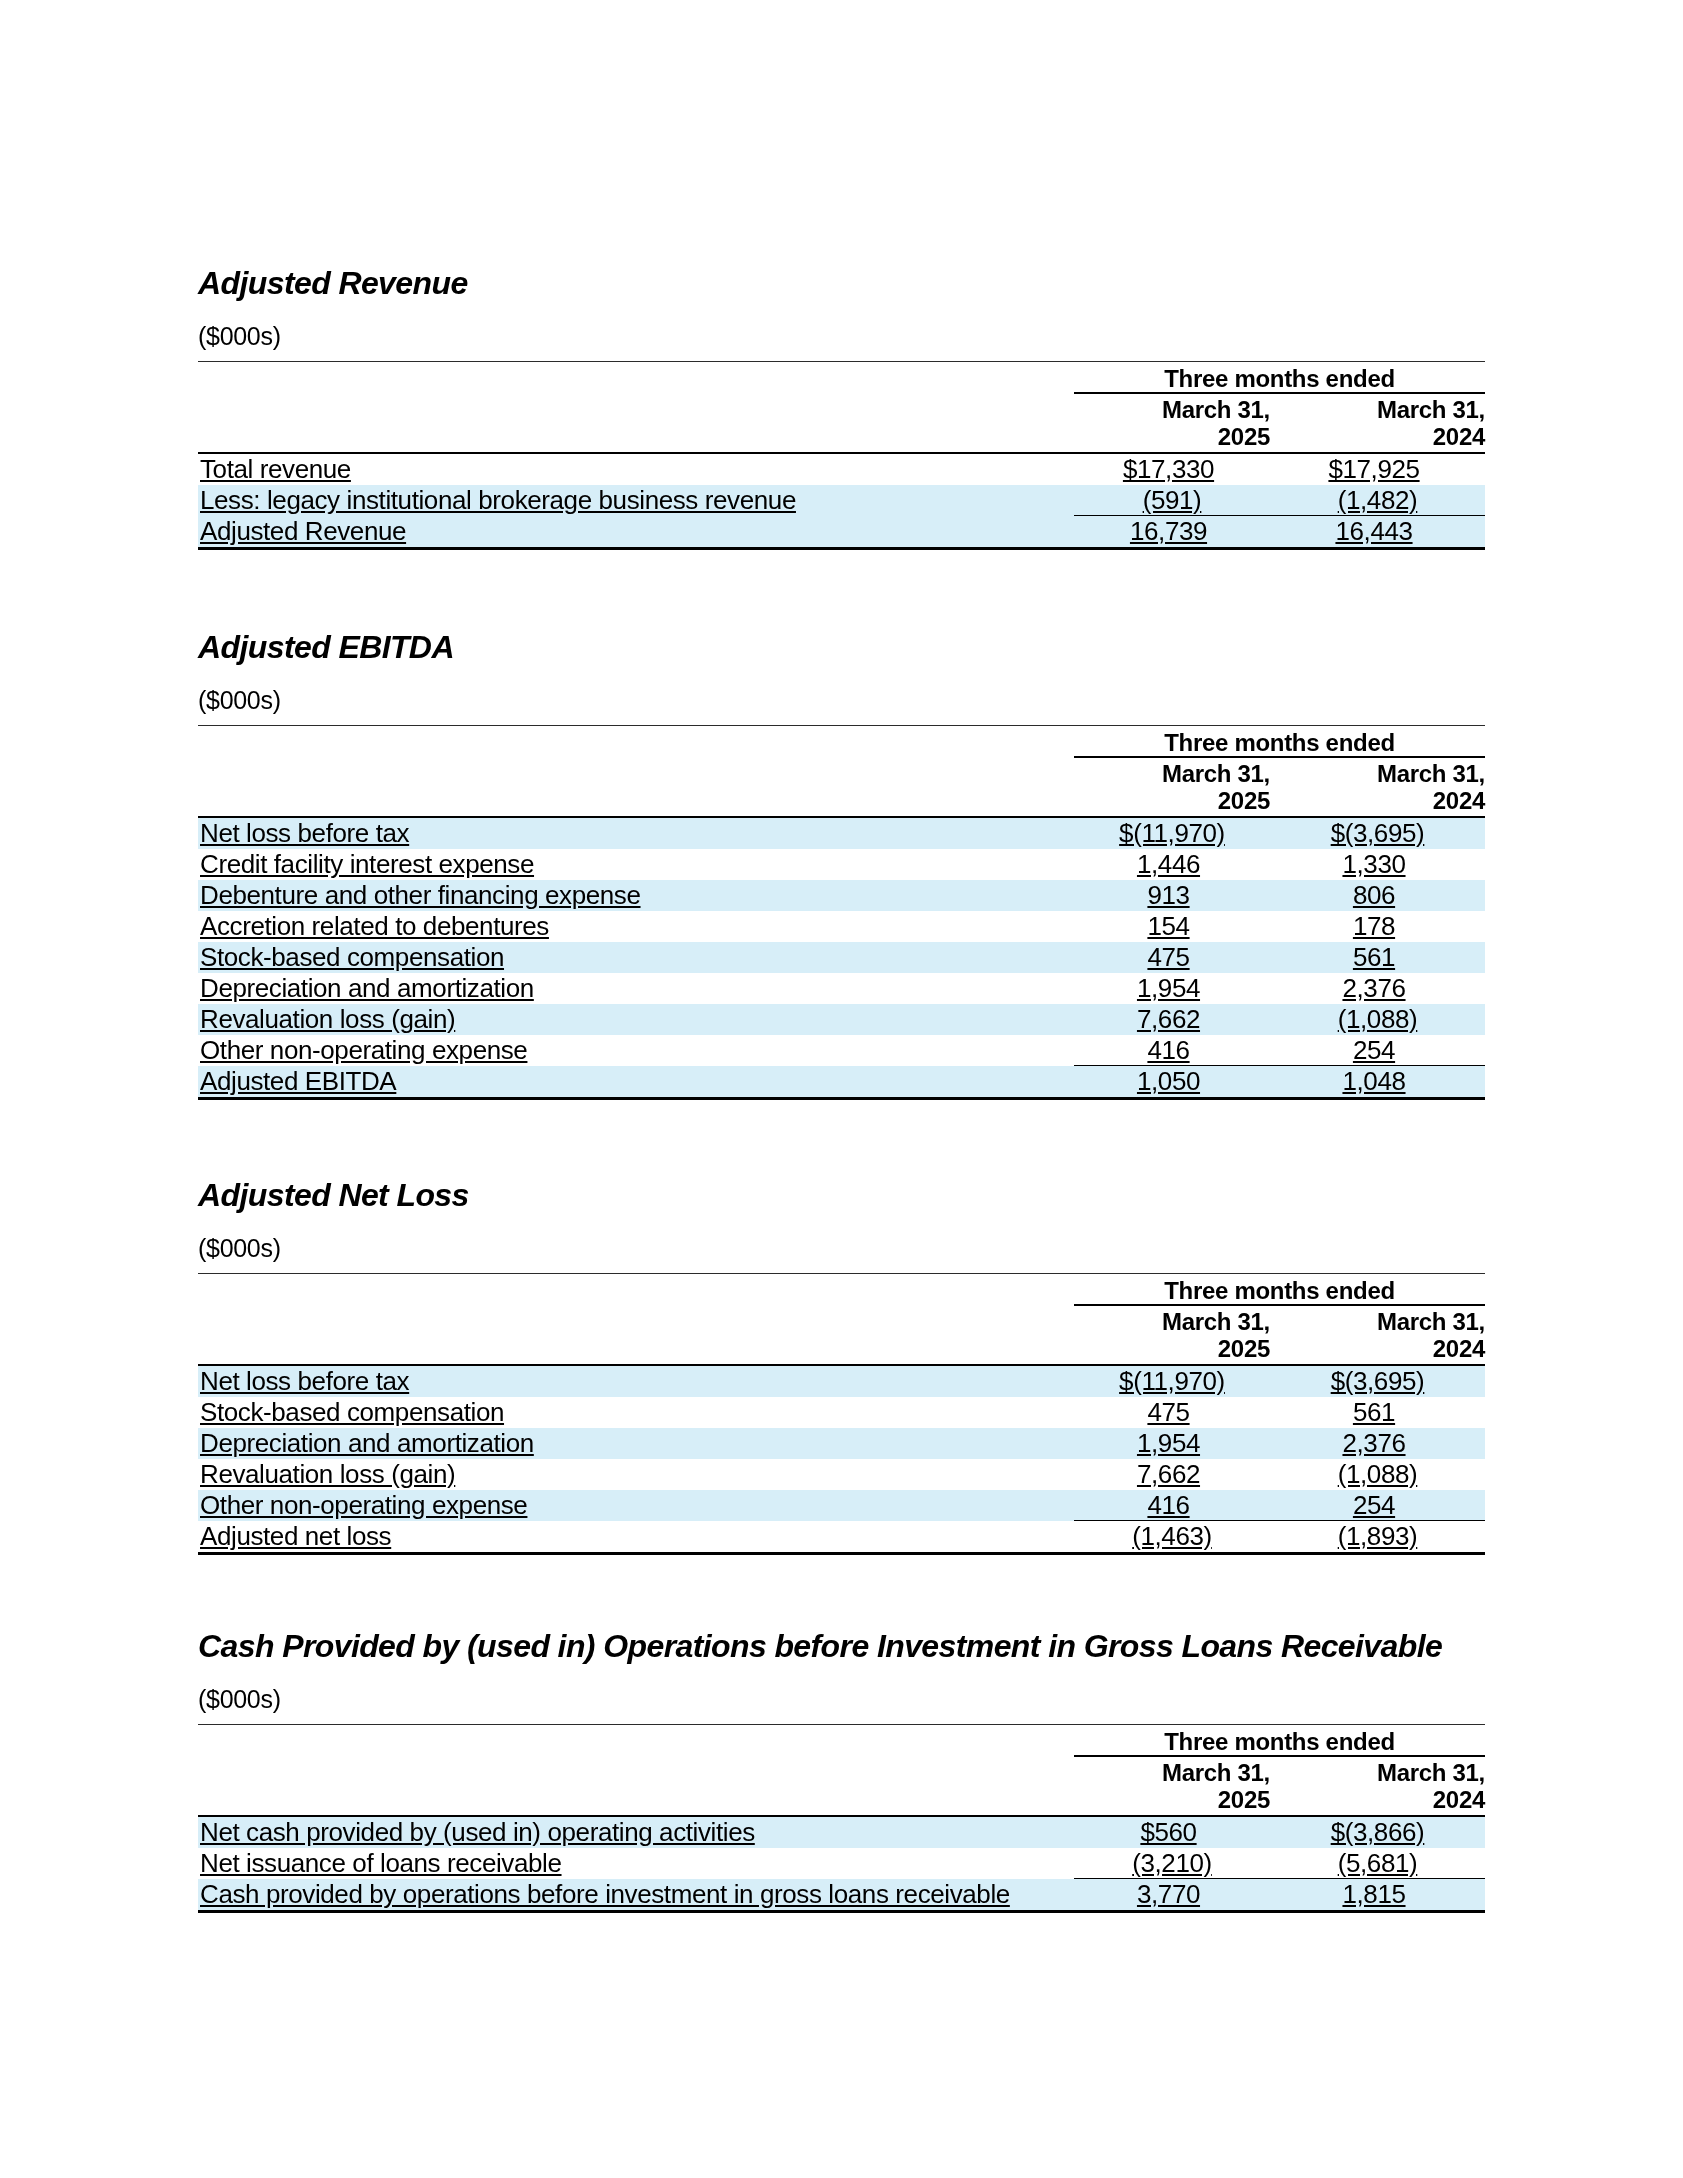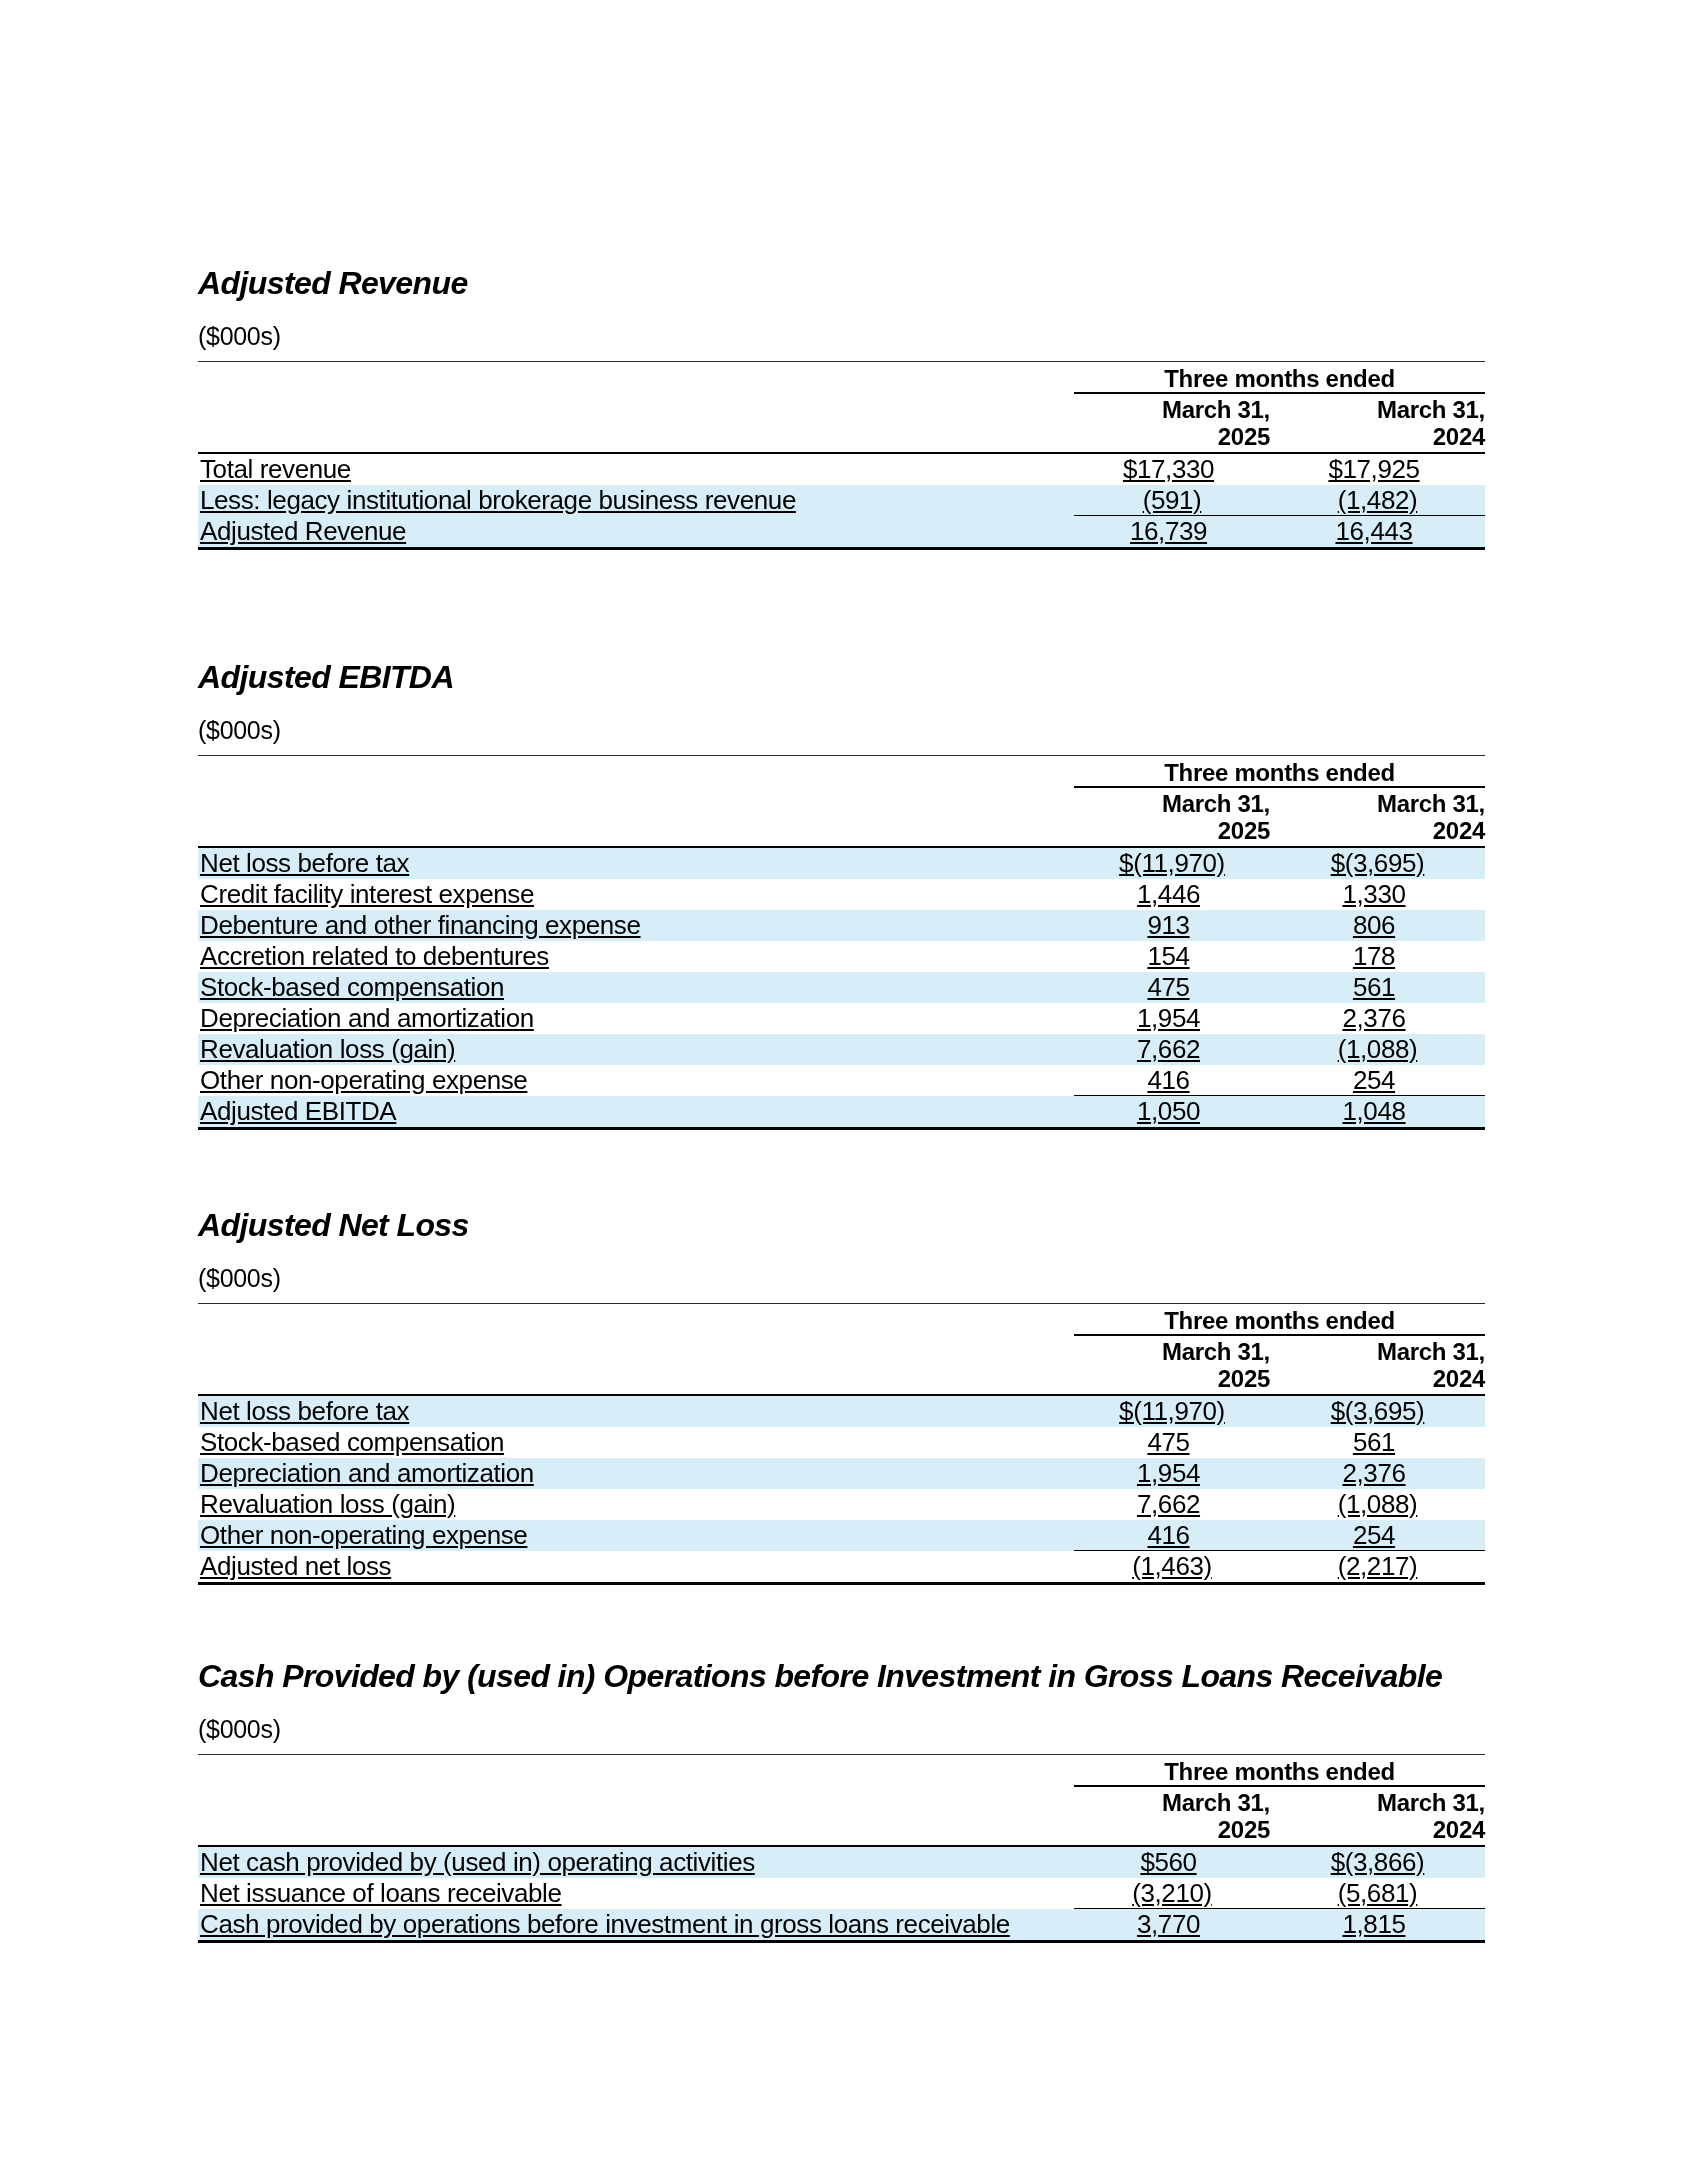--- a/index.html
+++ b/index.html
@@ -10,21 +10,21 @@
     font-family: "Liberation Sans", sans-serif;
     position: relative;
     overflow: hidden;
   }
   .content {
     position: absolute;
     left: 198px; top: 263px;
     width: 1287px;
   }
   .section { margin: 0; }
-  .section.s0 { margin-bottom: 107px; }
+  .section.s0 { margin-bottom: 77px; }
   .section.s1 { margin-bottom: 75px; }
   .section.s2 { margin-bottom: 71px; }
 
   .tbl-title {
     margin: 0 0 18px 0;
     font-style: italic;
     font-weight: bold;
     font-size: 32px;
     line-height: 40px;
     letter-spacing: -0.6px;
@@ -272,21 +272,21 @@
       <div class="cell-label">Other non-operating expense</div>
       <div class="nums subline">
         <div class="num c1">416</div>
         <div class="num c2">254</div>
       </div>
     </div>
     <div class="row">
       <div class="cell-label">Adjusted net loss</div>
       <div class="nums">
         <div class="num c1 paren">(1,463)</div>
-        <div class="num c2 paren">(2,217)</div>
+        <div class="num c2 paren">(1,893)</div>
       </div>
     </div>
       </div>
     </section>
     <section class="section s3">
     <h2 class="tbl-title">Cash Provided by (used in) Operations before Investment in Gross Loans Receivable</h2>
     <div class="units">($000s)</div>
     <div class="thead">
       <div class="period">Three months ended</div>
       <div class="dates">

